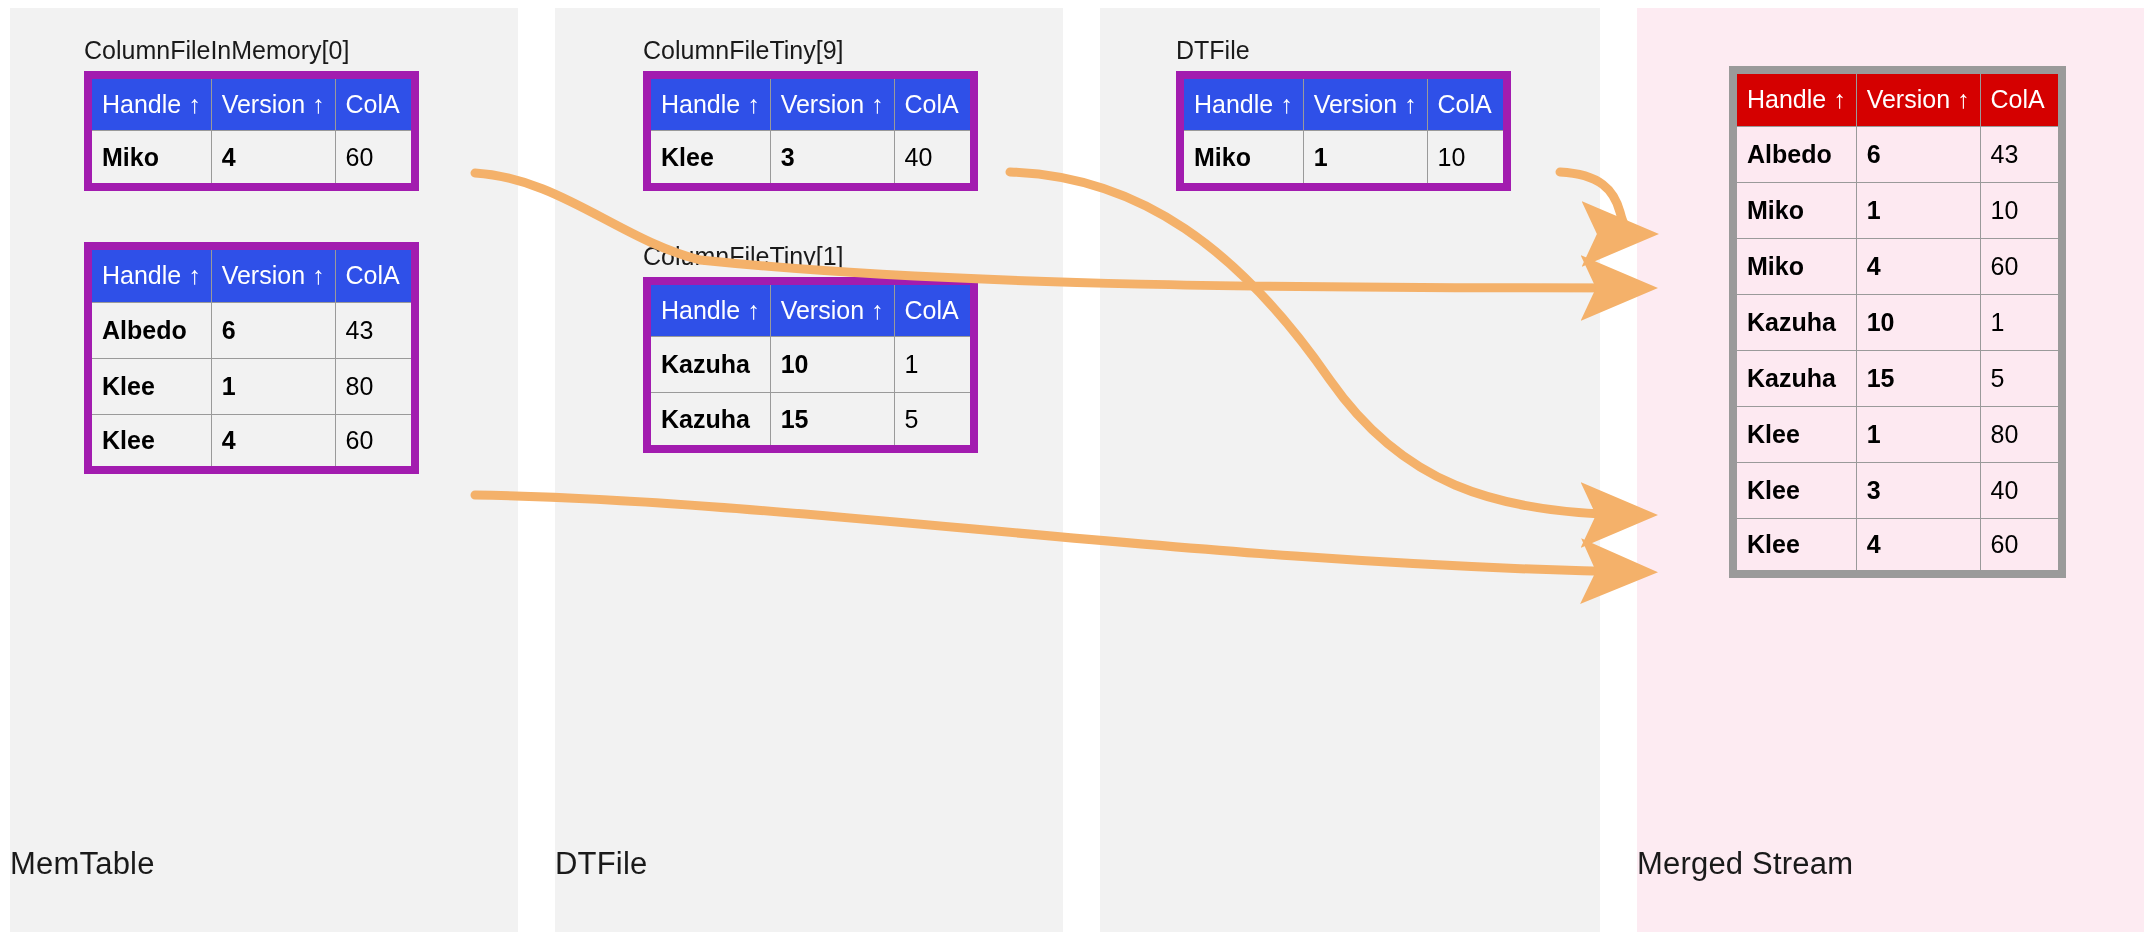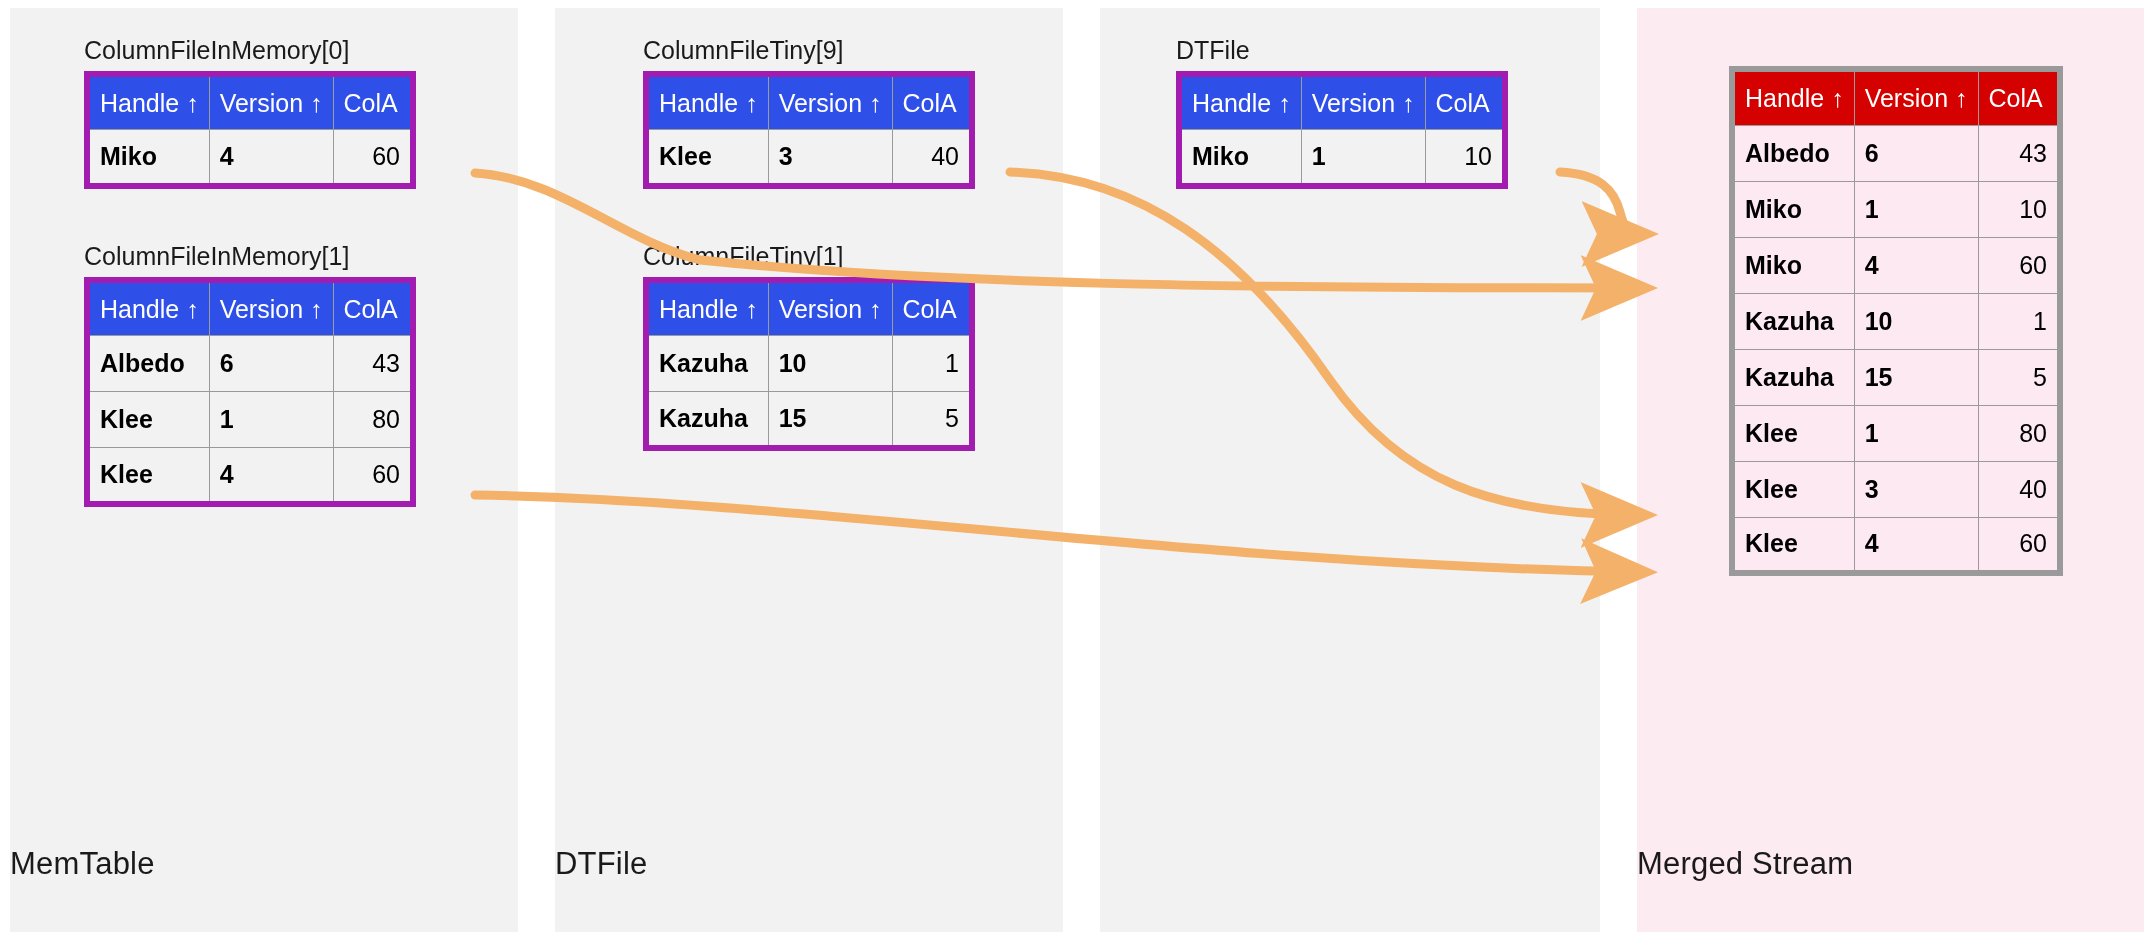--- a/index.html
+++ b/index.html
@@ -26,41 +26,41 @@
   }
 
   
   .group{position:absolute;margin-left:40px;}
   .group-title{
     font-size:25px;color:#1a1a1a;
     margin-bottom:6px;line-height:1.15;white-space:nowrap;
   }
   table.dt{
     border-collapse:collapse;
-    border:6px solid #a21caf;
+    border:8px solid #a21caf;
     table-layout:fixed;
   }
   table.dt th,table.dt td{
     border:1px solid #9a9a9a;
     height:56px;
     padding:0 10px;
     font-size:25px;
     text-align:left;
     vertical-align:middle;
     box-sizing:border-box;
     white-space:nowrap;
     overflow:hidden;
   }
   table.dt th{
     background:#2f50e8;color:#ffffff;font-weight:normal;
   }
   table.dt td{background:#f2f2f2;color:#000;}
   table.dt td.c0{font-weight:bold;}
   table.dt td.c1{font-weight:bold;}
-  table.dt td.c2{font-weight:normal;text-align:right;}
+  table.dt td.c2{font-weight:normal;}
 
   
   table.dt.red th{background:#d50000;}
   table.dt.red td{background:#fde9f1;}
   table.dt.red{border-color:#9a9a9a;}
 
   .col0{width:118px;}
   .col1{width:118px;}
   .col2{width:80px;}
 
@@ -99,21 +99,20 @@
           <tr>
             <td class="c0">Miko</td>
             <td class="c1">4</td>
             <td class="c2">60</td>
           </tr>
         </tbody>
       </table>
     </div>
 
     <div class="group" style="left:34px;top:234px;">
-      <div class="group-title">ColumnFileInMemory[1]</div>
       <table class="dt">
         <colgroup>
             <col class="col0">
             <col class="col1">
             <col class="col2">
           </colgroup>
         <thead>
             <tr>
           <th>Handle ↑</th>
           <th>Version ↑</th>

